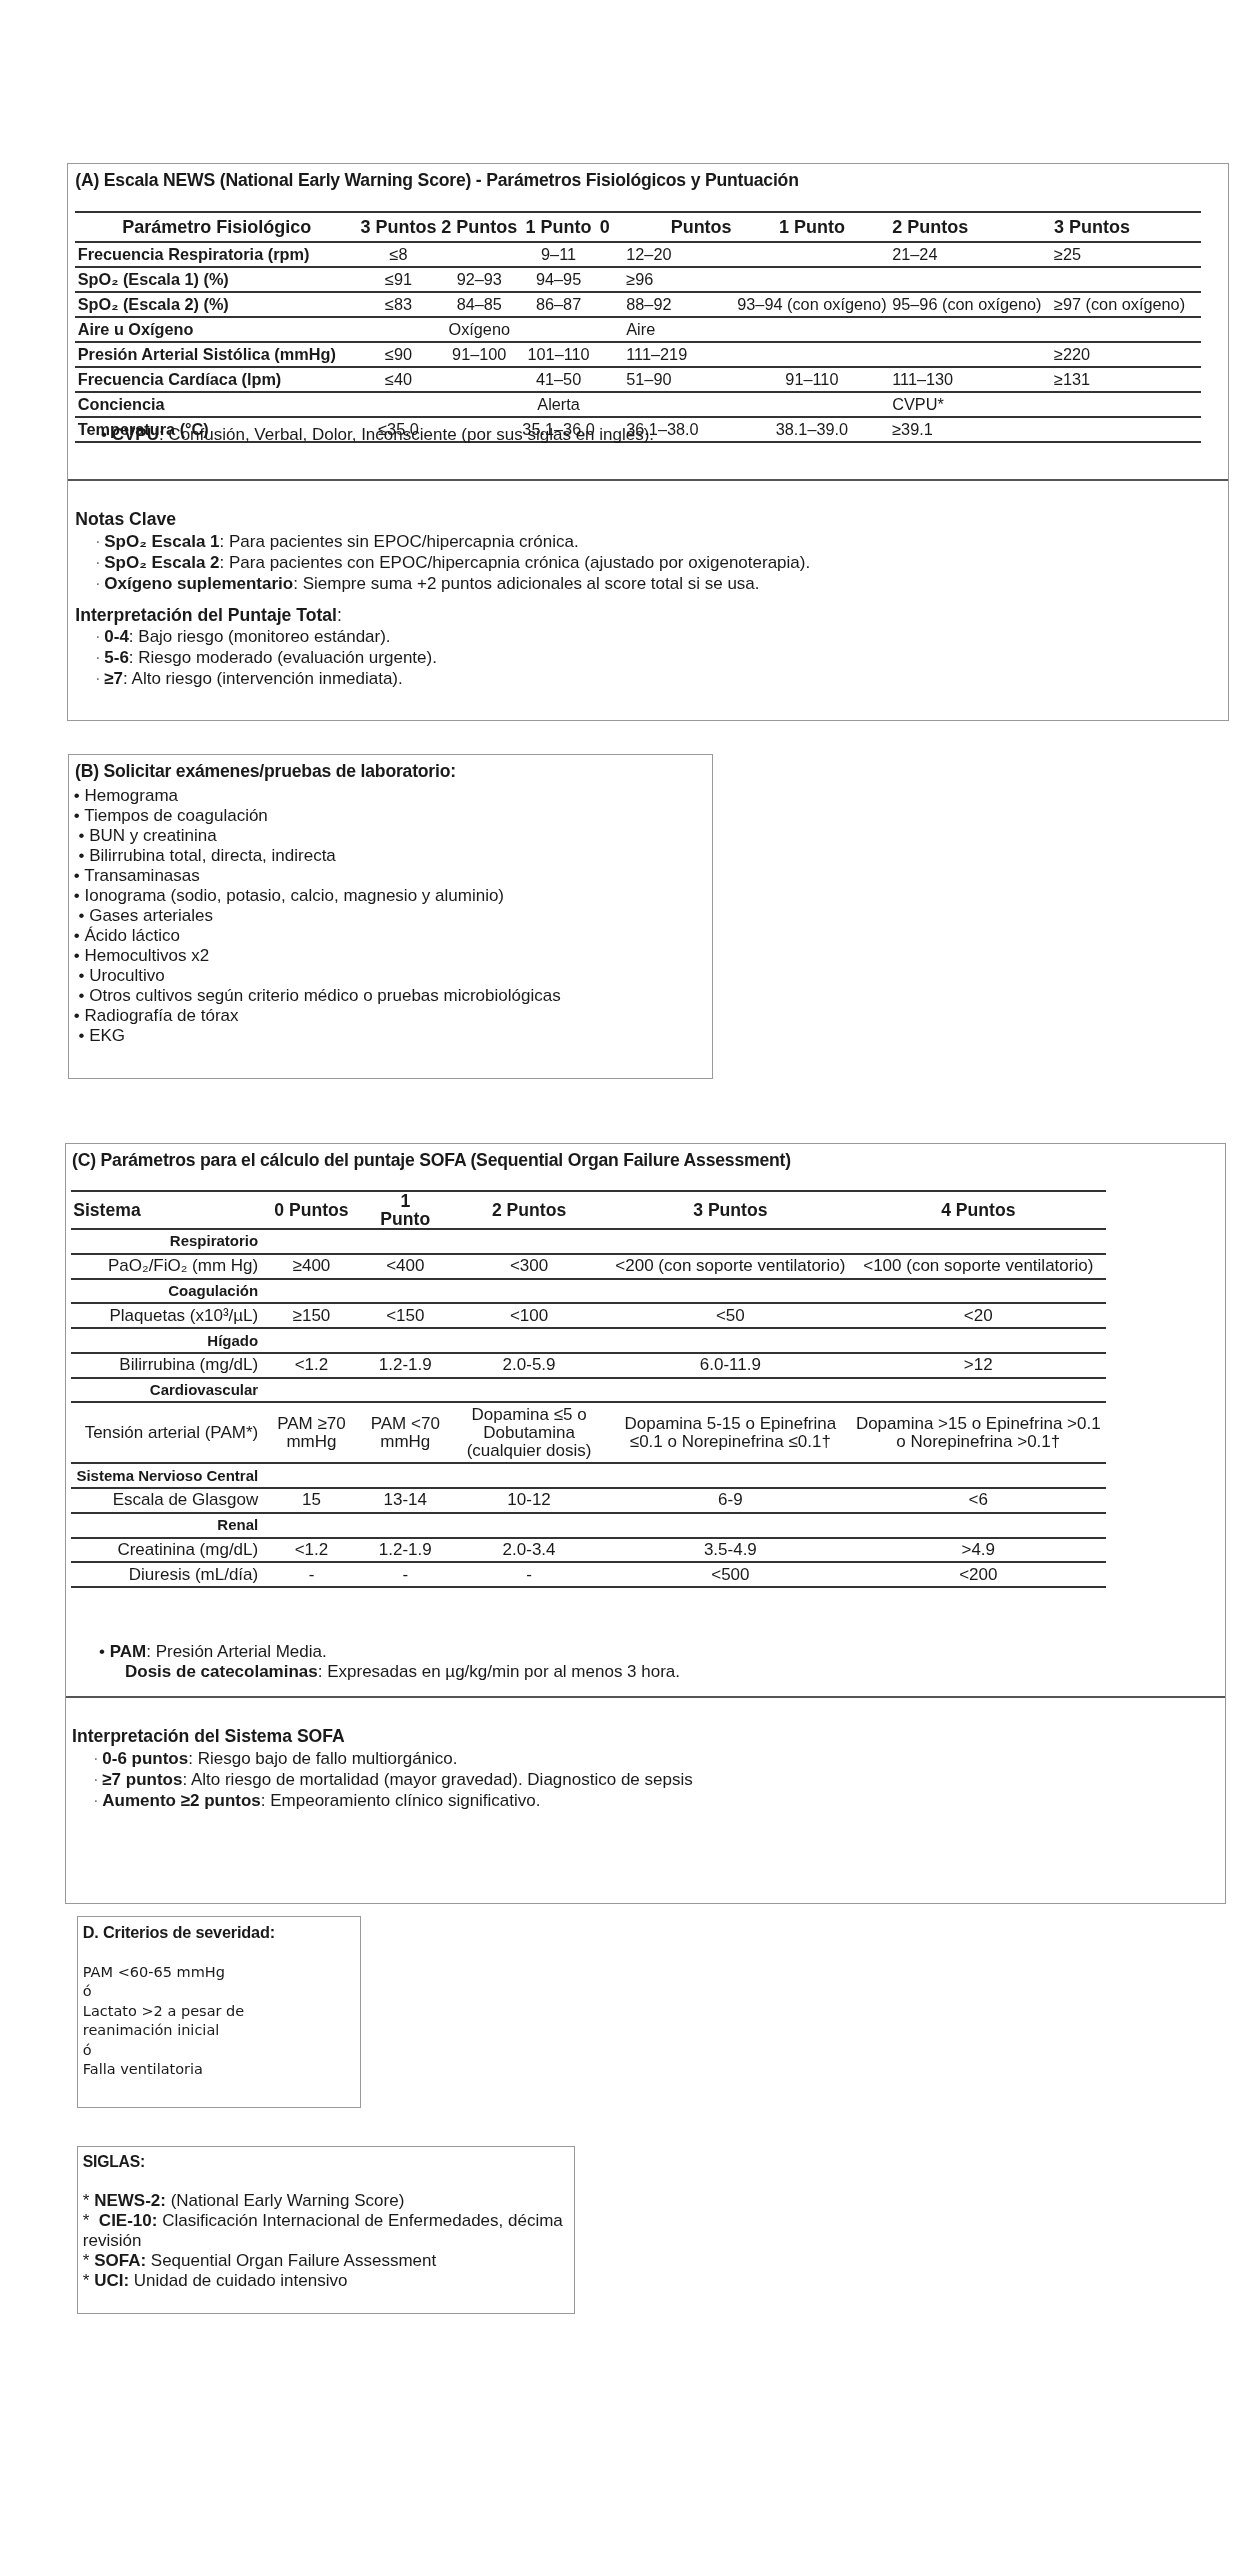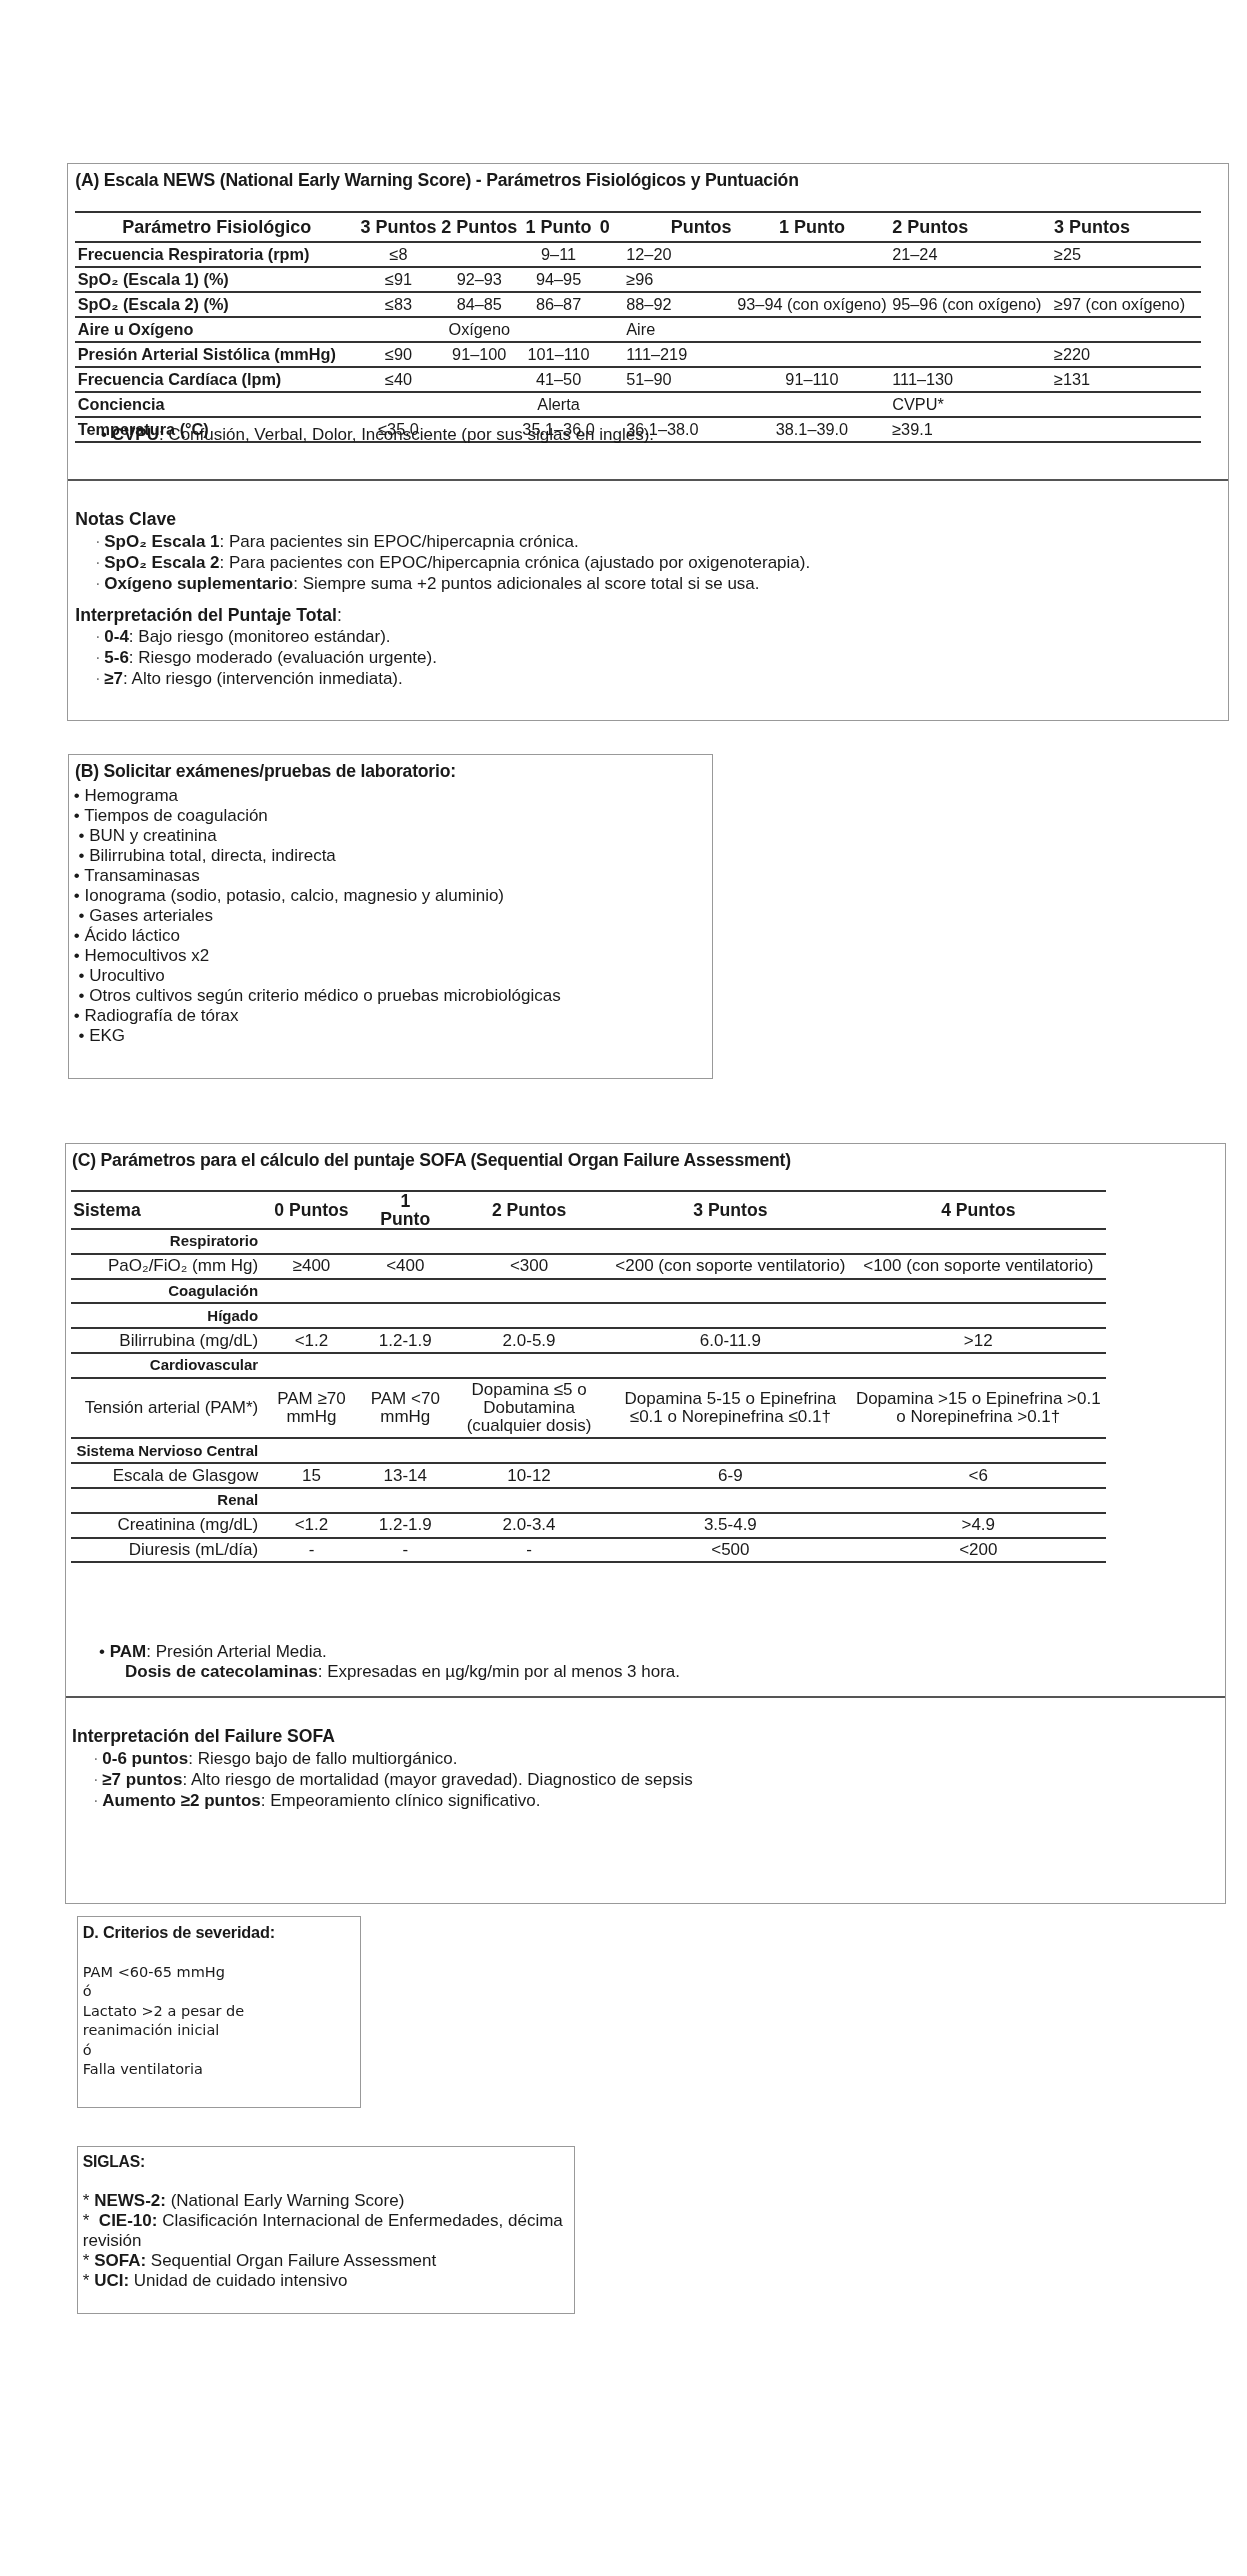--- a/index.html
+++ b/index.html
@@ -233,20 +233,28 @@
           <td>&lt;100 (con soporte ventilatorio)</td>
         </tr>
         <tr class="sys">
           <td colspan="1">Coagulación</td>
           <td></td>
           <td></td>
           <td></td>
           <td></td>
           <td></td>
         </tr>
+        <tr>
+          <td class="l">Plaquetas (x10³/µL)</td>
+          <td>≥150</td>
+          <td>&lt;150</td>
+          <td>&lt;100</td>
+          <td>&lt;50</td>
+          <td>&lt;20</td>
+        </tr>
         <tr class="sys">
           <td colspan="1">Hígado</td>
           <td></td>
           <td></td>
           <td></td>
           <td></td>
           <td></td>
         </tr>
         <tr>
           <td class="l">Bilirrubina (mg/dL)</td>
@@ -310,21 +318,21 @@
           <td>-</td>
           <td>-</td>
           <td>&lt;500</td>
           <td>&lt;200</td>
         </tr>
       </tbody>
   </table>
   <div class="foot1"><span>• </span><b>PAM</b><span>: Presión Arterial Media.</span></div>
   <div class="foot2"><b>Dosis de catecolaminas</b><span>: Expresadas en µg/kg/min por al menos 3 hora.</span></div>
   <div class="sep"></div>
-  <div class="interp-title">Interpretación del Failure SOFA</div>
+  <div class="interp-title">Interpretación del Sistema SOFA</div>
   <div class="interp">
     <div><span class="dot">·</span><b>0-6 puntos</b><span>: Riesgo bajo de fallo multiorgánico.</span></div>
     <div><span class="dot">·</span><b>≥7 puntos</b><span>: Alto riesgo de mortalidad (mayor gravedad). Diagnostico de sepsis</span></div>
     <div><span class="dot">·</span><b>Aumento ≥2 puntos</b><span>: Empeoramiento clínico significativo.</span></div>
   </div>
 </div>
 
 <div class="box" id="boxD">
   <div class="title">D. Criterios de severidad:</div>
   <div class="body" id="sev-body">

